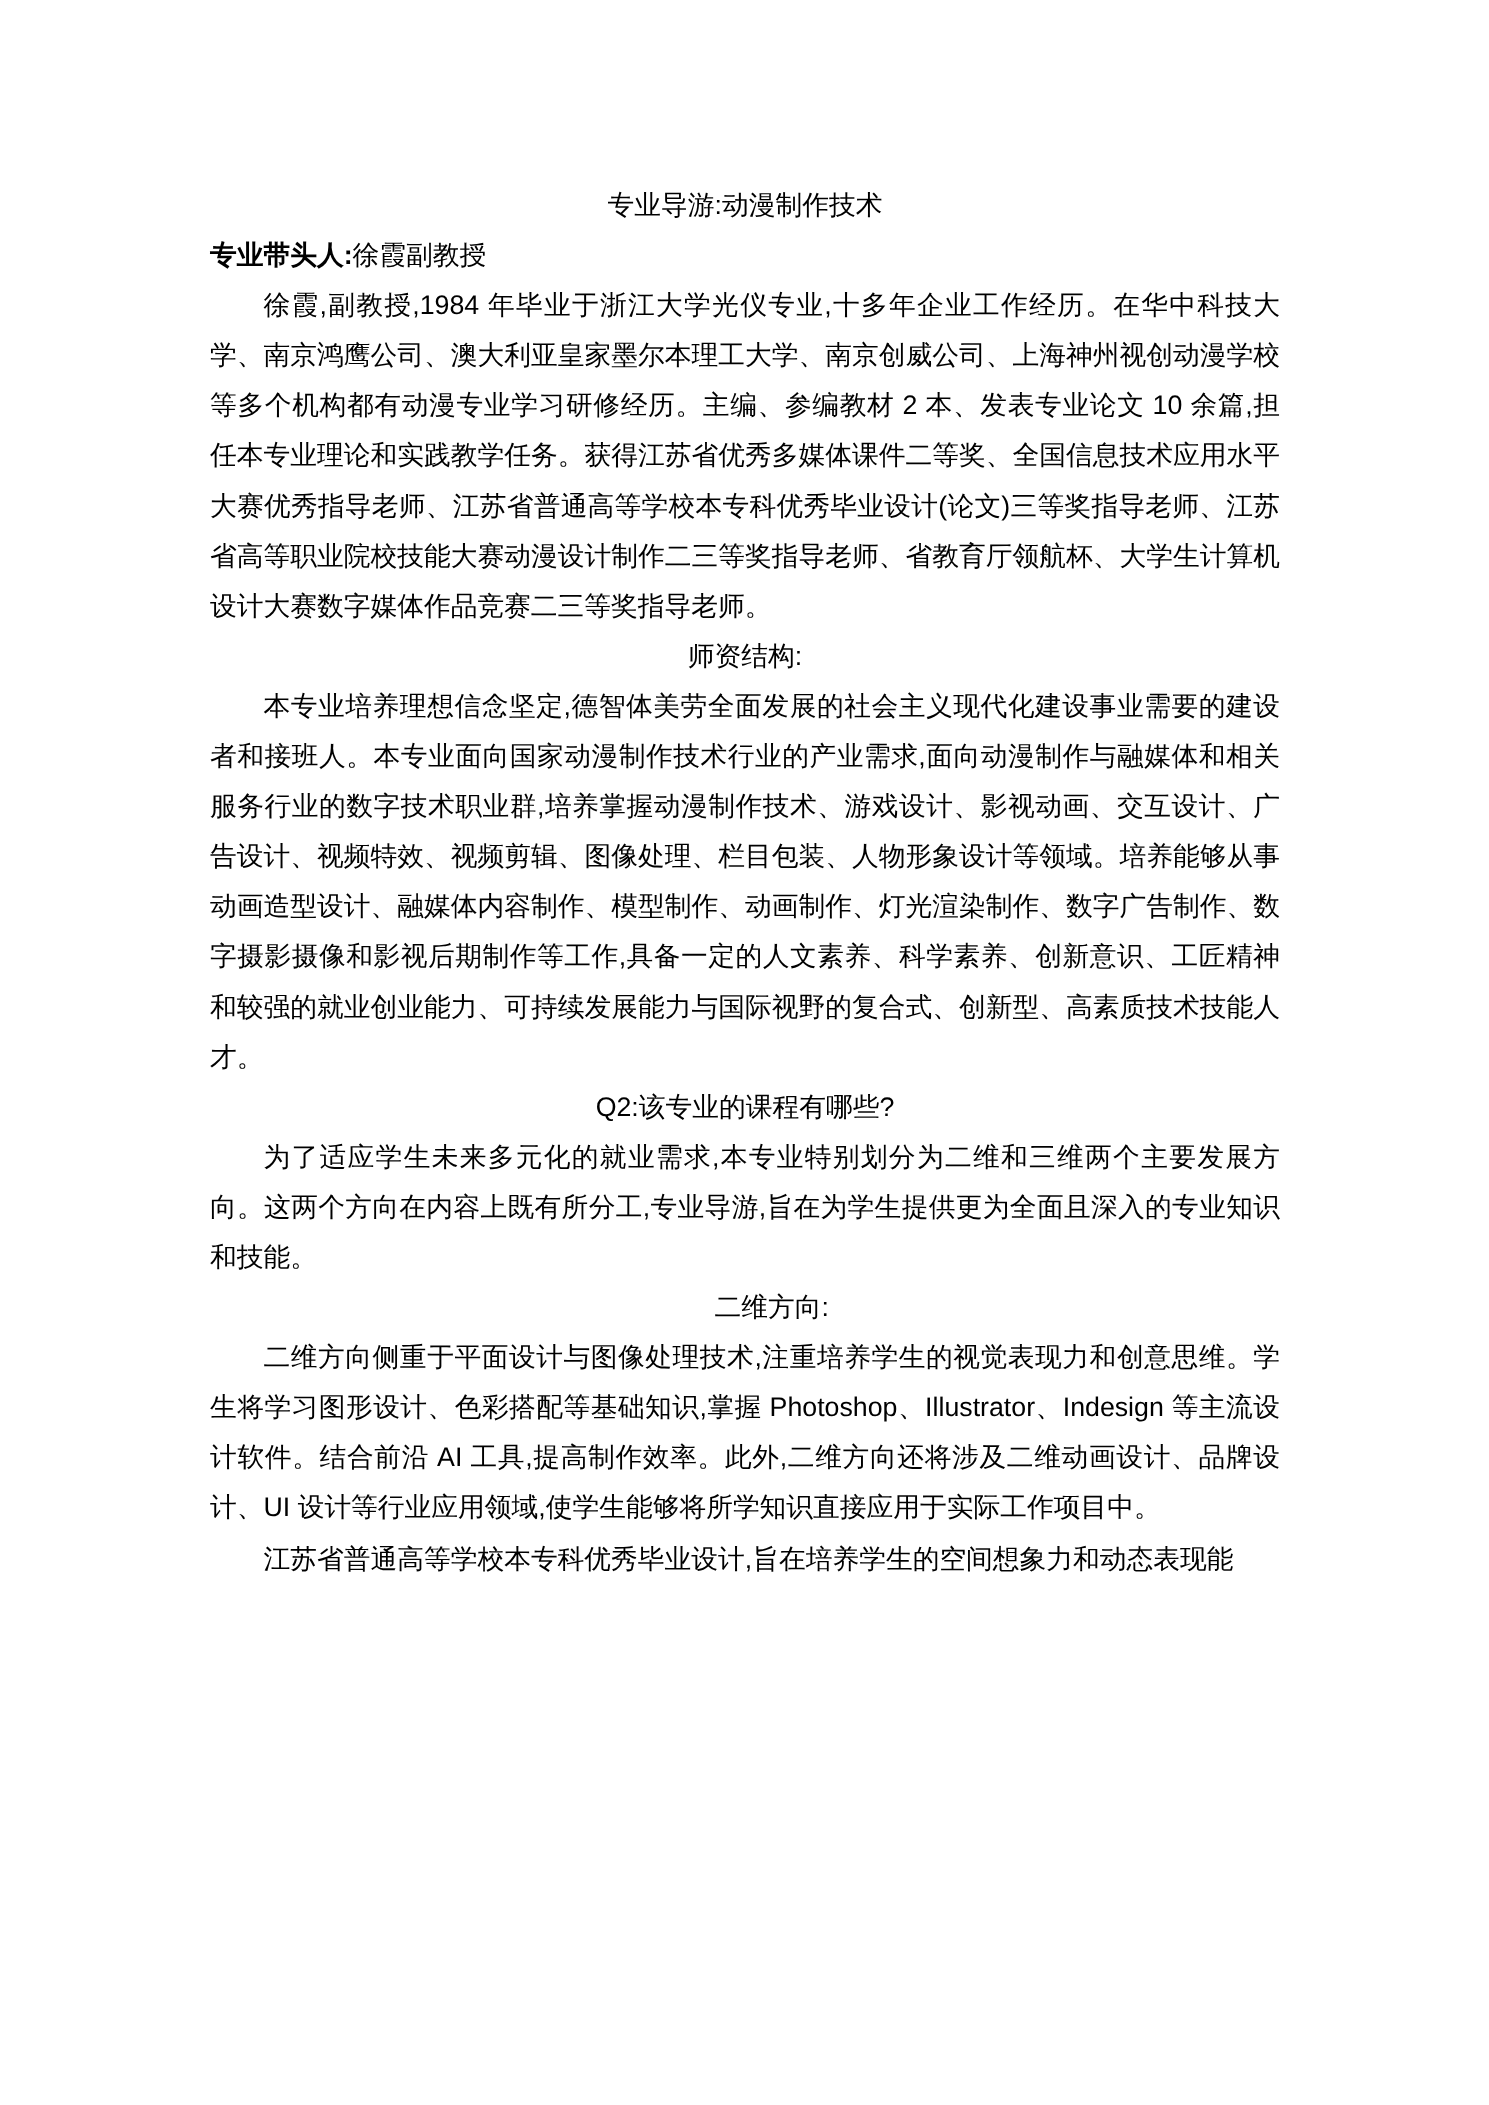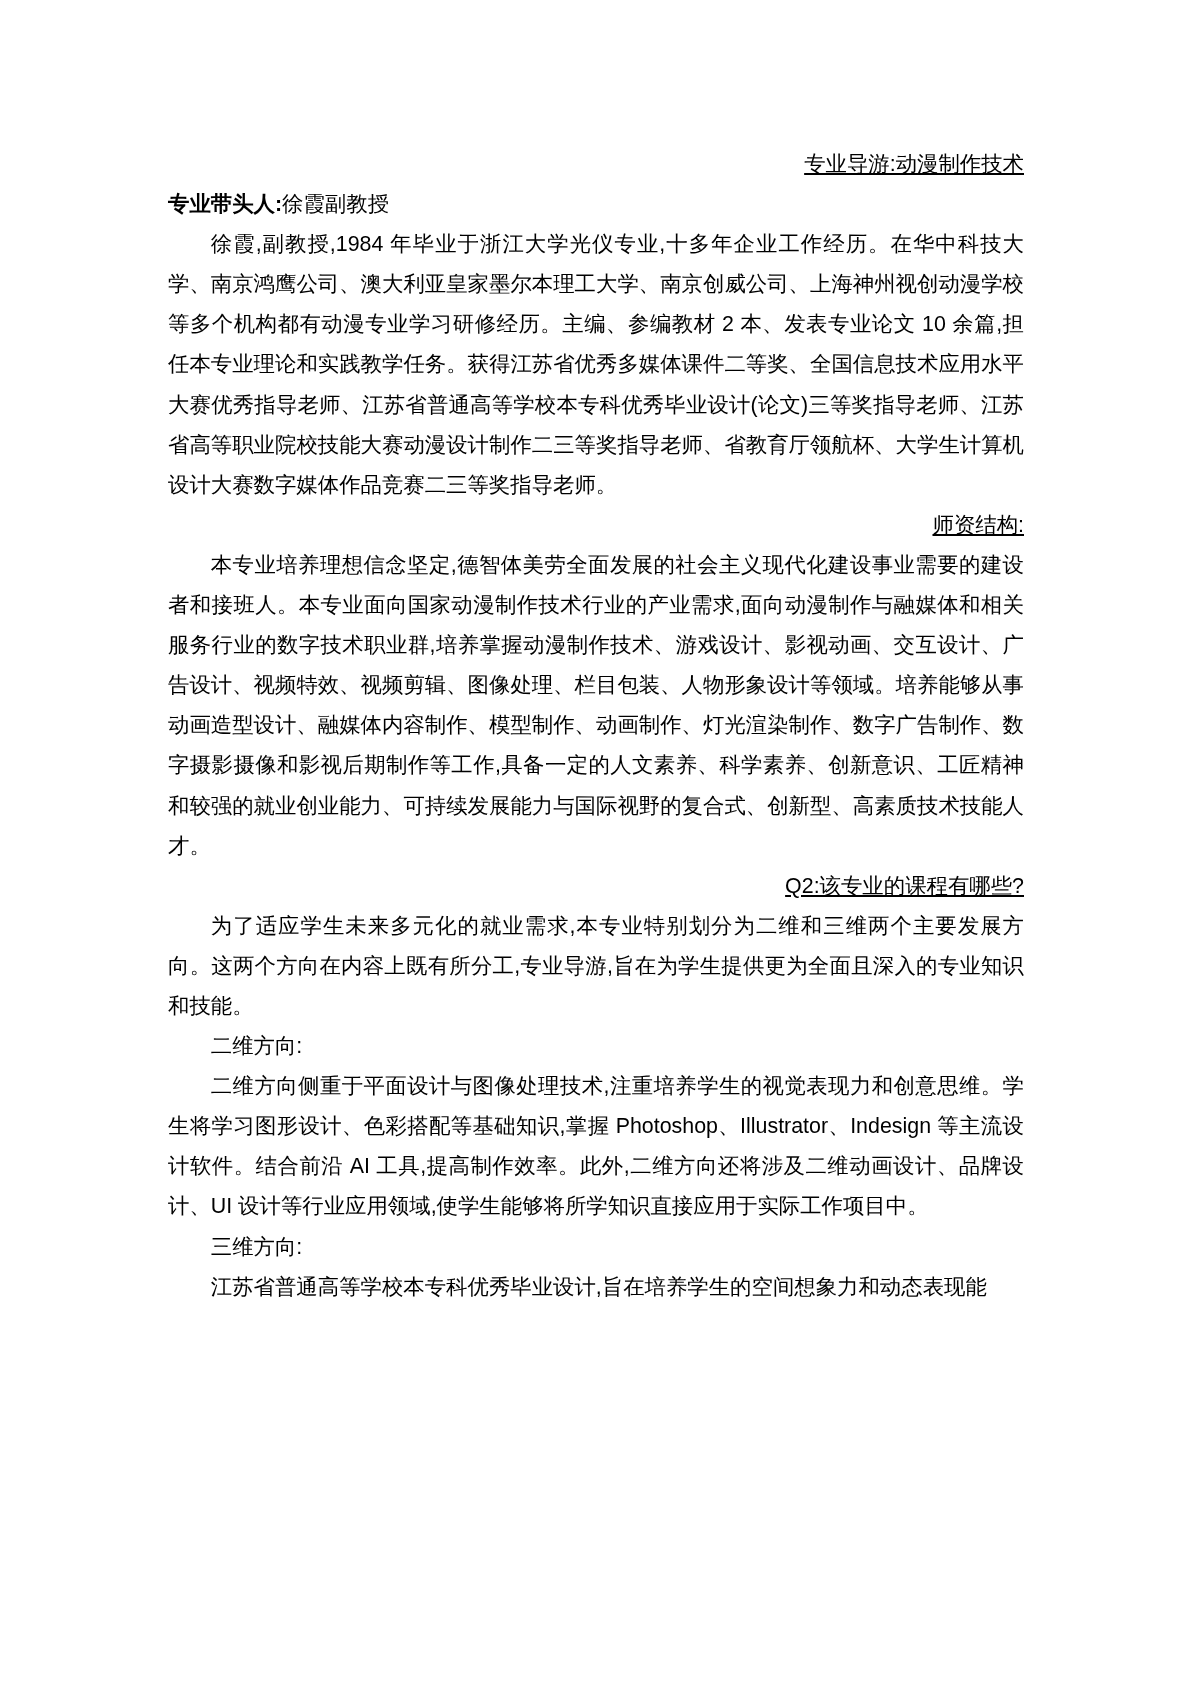--- a/index.html
+++ b/index.html
@@ -22,32 +22,31 @@
   }
   .page h1, .page h2, .page p {
     margin: 0;
     padding: 0;
     font-size: inherit;
     line-height: inherit;
     font-weight: normal;
   }
   .heading {
     font-weight: 700;
-    text-align: right;
-    text-decoration: underline;
+    text-align: center;
   }
   .body-para {
     text-align: justify;
     text-indent: 2em;
     word-break: normal;
     overflow-wrap: break-word;
   }
   .label-line {
     text-indent: 2em;
-    text-align: left;
+    text-align: center;
   }
   .inline-heading {
     font-weight: 700;
     margin-top: 20px;
   }
 </style>
 </head>
 <body>
 
 <div class="page">
@@ -67,17 +66,16 @@
   <p class="body-para">本专业培养理想信念坚定,德智体美劳全面发展的社会主义现代化建设事业需要的建设者和接班人。本专业面向国家动漫制作技术行业的产业需求,面向动漫制作与融媒体和相关服务行业的数字技术职业群,培养掌握动漫制作技术、游戏设计、影视动画、交互设计、广告设计、视频特效、视频剪辑、图像处理、栏目包装、人物形象设计等领域。培养能够从事动画造型设计、融媒体内容制作、模型制作、动画制作、灯光渲染制作、数字广告制作、数字摄影摄像和影视后期制作等工作,具备一定的人文素养、科学素养、创新意识、工匠精神和较强的就业创业能力、可持续发展能力与国际视野的复合式、创新型、高素质技术技能人才。</p>
 
   <h2 class="heading">Q2:该专业的课程有哪些?</h2>
 
   <p class="body-para">为了适应学生未来多元化的就业需求,本专业特别划分为二维和三维两个主要发展方向。这两个方向在内容上既有所分工,专业导游,旨在为学生提供更为全面且深入的专业知识和技能。</p>
 
   <p class="label-line">二维方向:</p>
 
   <p class="body-para">二维方向侧重于平面设计与图像处理技术,注重培养学生的视觉表现力和创意思维。学生将学习图形设计、色彩搭配等基础知识,掌握 Photoshop、Illustrator、Indesign 等主流设计软件。结合前沿 AI 工具,提高制作效率。此外,二维方向还将涉及二维动画设计、品牌设计、UI 设计等行业应用领域,使学生能够将所学知识直接应用于实际工作项目中。</p>
 
-  <p class="label-line">三维方向:</p>
 
   <p class="body-para">江苏省普通高等学校本专科优秀毕业设计,旨在培养学生的空间想象力和动态表现能</p>
 
 </div>
 
 </body></html>

